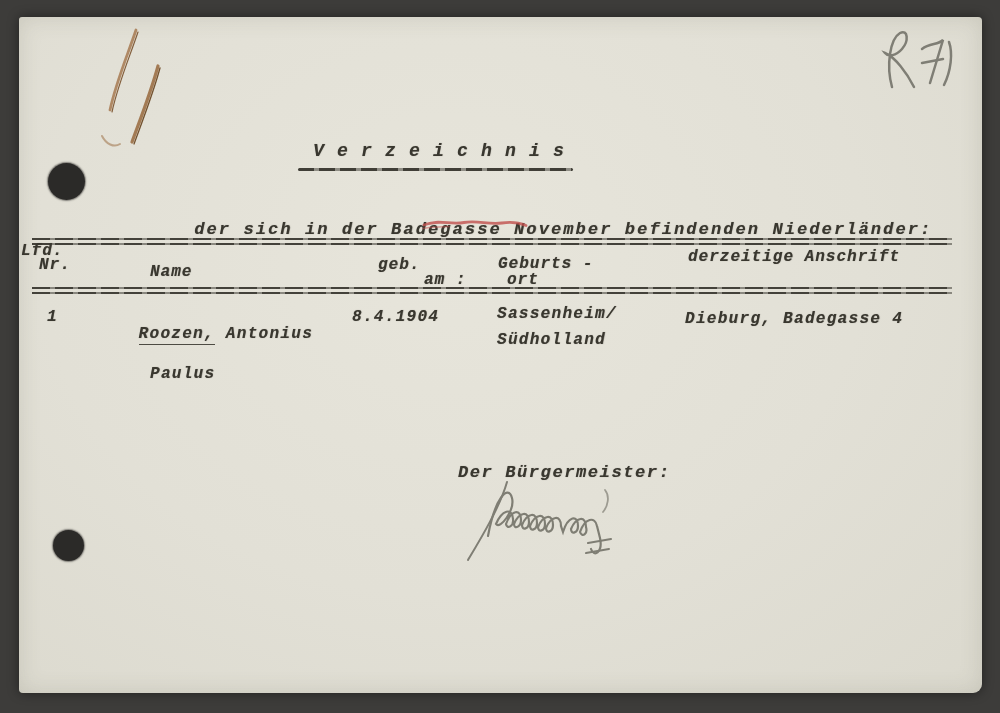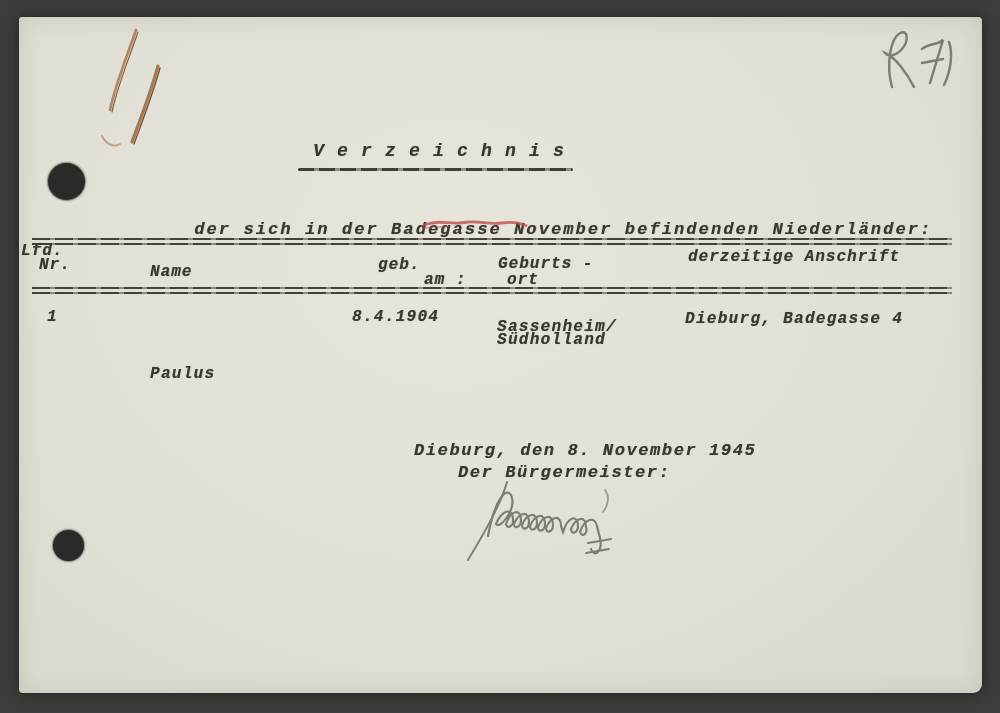--- a/index.html
+++ b/index.html
@@ -91,27 +91,29 @@
   <div class="typed t-head" style="left:2px;top:225px;text-align:right;">Lfd.</div>
   <div class="typed t-head" style="left:20px;top:239px;">Nr.</div>
   <div class="typed t-head" style="left:131px;top:246px;">Name</div>
   <div class="typed t-head" style="left:359px;top:239px;text-align:right;">geb.</div>
   <div class="typed t-head" style="left:379px;top:254px;margin-left:26px;">am :</div>
   <div class="typed t-head" style="left:479px;top:238px;">Geburts -</div>
   <div class="typed t-head" style="left:479px;top:254px;margin-left:9px;">ort</div>
   <div class="typed t-head" style="left:669px;top:231px;">derzeitige Anschrift</div>
 
   <div class="typed t-cell" style="left:28px;top:291px;">1</div>
+  <div class="typed t-cell" style="left:76px;top:290px;">
+    <span class="uname">Roozen,</span><span> Antonius</span>
+  </div>
   <div class="typed t-cell" style="left:131px;top:313px;margin-top:35px;">Paulus</div>
   <div class="typed t-cell" style="left:325px;top:291px;margin-left:8px;">8.4.1904</div>
-  <div class="typed t-cell" style="left:478px;top:301px;">Sassenheim/</div>
+  <div class="typed t-cell" style="left:478px;top:288px;">Sassenheim/</div>
   <div class="typed t-cell" style="left:478px;top:314px;">Südholland</div>
   <div class="typed t-cell" style="left:666px;top:293px;">Dieburg, Badegasse 4</div>
 
-  <div class="typed t-close" style="left:395px;top:424px;">Dieburg, den 8. November 1945</div>
   <div class="typed t-close" style="left:439px;top:446px;">Der Bürgermeister:</div>
 
   <svg style="left:431px;top:455px;" width="200" height="95" viewBox="0 0 200 95">
     <g fill="none" stroke="#75746a" stroke-linecap="round" opacity="0.9">
       <path d="M57,10 C50,35 30,68 18,88" stroke-width="2"></path>
       <path d="M38,64 C45,26 58,12 62,26 C65,38 50,58 46,52
                C52,38 62,35 63,47 C64,54 57,58 56,52
                C61,38 71,36 71,48 C71,55 64,58 64,52
                C69,40 79,38 79,50 C79,57 72,59 72,53
                C77,41 87,39 87,51 C87,58 80,60 80,54

